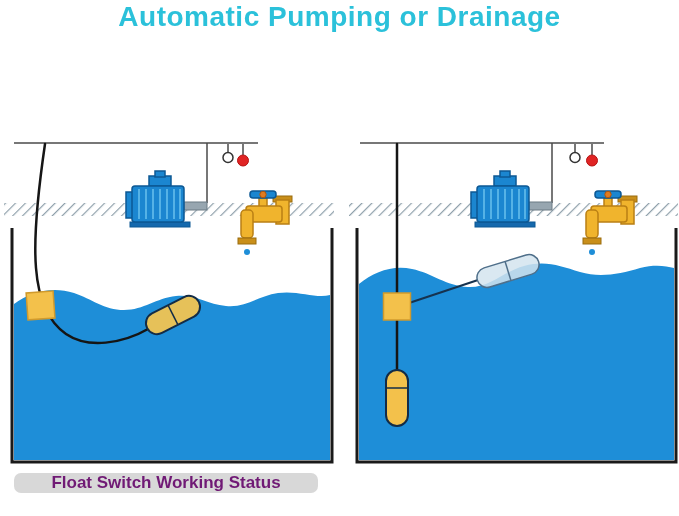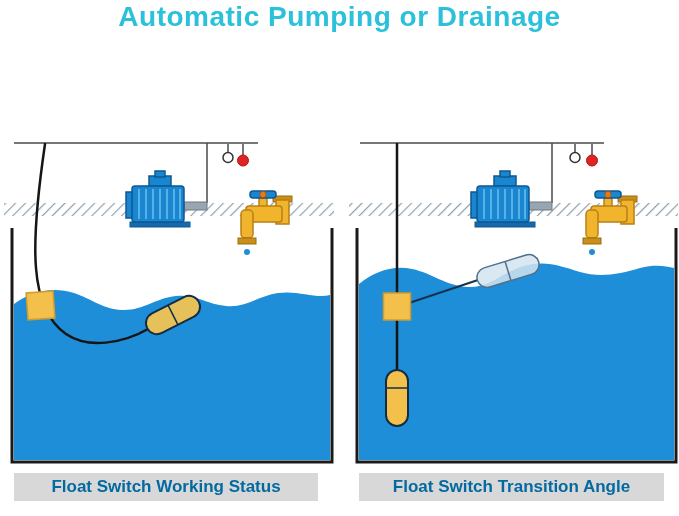--- a/index.html
+++ b/index.html
@@ -1,22 +1,22 @@
 <!DOCTYPE html>
 <html><head>
 <meta charset="utf-8">
 <style>
   html,body{margin:0;padding:0;background:#fff;}
   .stage{position:relative;width:679px;height:516px;background:#ffffff;overflow:hidden;
          font-family:"Liberation Sans",sans-serif;}
   .title{position:absolute;top:1px;left:0;right:0;text-align:center;
          font-size:28px;font-weight:bold;color:#2bc1da;letter-spacing:.5px;}
-  .caption{position:absolute;top:473px;height:28px;background:#d8d8d8;
+  .caption{position:absolute;top:473px;height:20px;background:#d8d8d8;
            display:flex;align-items:center;justify-content:center;
-           font-size:17px;font-weight:bold;color:#0369a1;}
+           font-size:17px;font-weight:bold;color:#701a75;border-radius:7px;}
   .caption.left{left:14px;width:304px;}
   .caption.right{left:359px;width:305px;}
   svg.diagram{position:absolute;left:0;top:0;}
 
   .thin{stroke:#4a4a4a;stroke-width:1.5;fill:none;}
   .outline{fill:none;stroke:#1a1a1a;stroke-width:3;stroke-linejoin:miter;}
   .cable{fill:none;stroke:#151515;stroke-width:2.5;stroke-linecap:round;}
   .motor{fill:#1b86d0;stroke:#0d5894;stroke-width:1.5;}
   .motorbase{fill:#1569ad;stroke:#0d5894;stroke-width:1;}
   .fin{stroke:#55b2e6;stroke-width:2;}
@@ -160,15 +160,14 @@
       <rect x="383.5" y="293" width="27" height="27" class="sq"></rect>
 
       <g transform="translate(397 398)">
         <rect x="-11" y="-28" width="22" height="56" rx="11" class="capsulev"></rect>
         <line x1="-11" y1="-10" x2="11" y2="-10" class="seam"></line>
       </g>
     </g>
   </svg>
 
   <div class="caption left">Float Switch Working Status</div>
-  <div class="caption right">Float Switch Transition Angle</div>
 
 </div>
 
 </body></html>

